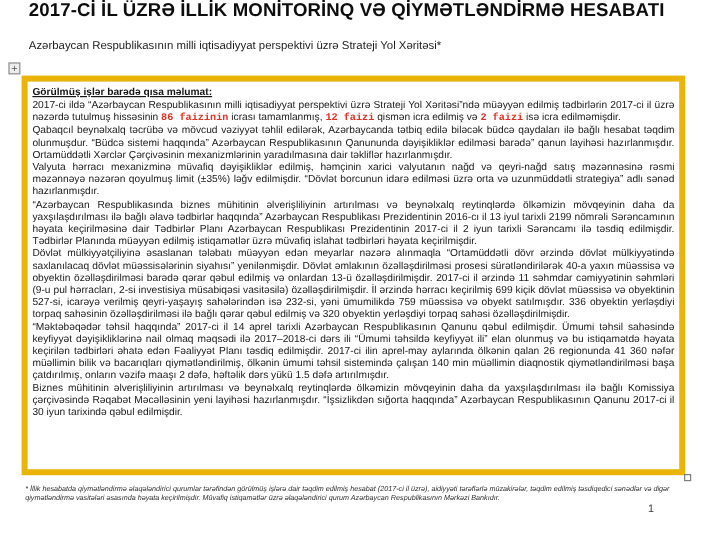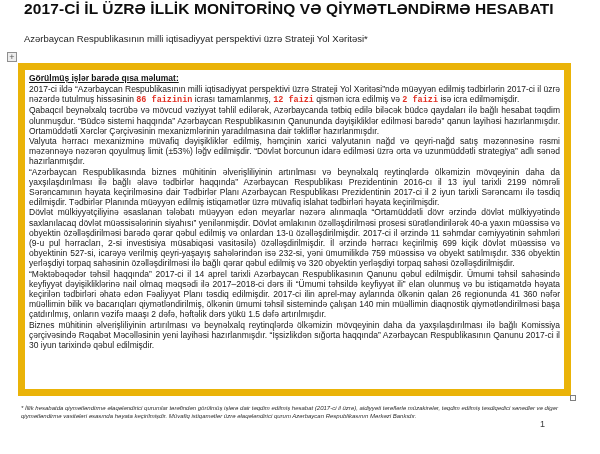--- a/index.html
+++ b/index.html
@@ -21,21 +21,21 @@
     font-size:9.5px; color:#1c1c1c;
   }
   .table-move-handle {
     position:absolute; left:7px; top:52px; width:10px; height:10px;
     border:1px solid #8f8f8f; background:#ededed;
     font-size:9px; line-height:8px; text-align:center; color:#555;
     cursor:move;
   }
   .summary-box {
     position:absolute; left:18px; top:63px; width:553px; height:333px;
-    border:7px solid #eab308; background:#fff;
+    border:5px solid #eab308; background:#fff;
     padding:3px 4px 0 4px; overflow:hidden;
   }
   .box-heading {
     font-size:8.5px; line-height:11px; font-weight:bold;
     text-decoration:underline; color:#141414;
   }
   .para {
     font-size:8.5px; line-height:10.2px; text-align:justify; color:#202020;
   }
   .red { color:var(--red,#e03125); font-weight:bold;font-family:Liberation Mono, monospace; }
@@ -64,21 +64,21 @@
   <div class="table-move-handle">
     <span>+</span>
   </div>
 
   <div class="summary-box">
     <div class="box-heading">Görülmüş işlər barədə qısa məlumat:</div>
 
     <p class="para"><span>2017-ci ildə “Azərbaycan Respublikasının milli iqtisadiyyat perspektivi üzrə Strateji Yol Xəritəsi”ndə müəyyən edilmiş tədbirlərin 2017-ci il üzrə nəzərdə tutulmuş hissəsinin </span><span class="red">86 faizinin</span><span> icrası tamamlanmış, </span><span class="red">12 faizi</span><span> qismən icra edilmiş və </span><span class="red">2 faizi</span><span> isə icra edilməmişdir.</span></p>
 
     <p class="para">Qabaqcıl beynəlxalq təcrübə və mövcud vəziyyət təhlil edilərək, Azərbaycanda tətbiq edilə biləcək büdcə qaydaları ilə bağlı hesabat təqdim olunmuşdur. “Büdcə sistemi haqqında” Azərbaycan Respublikasının Qanununda dəyişikliklər edilməsi barədə” qanun layihəsi hazırlanmışdır. Ortamüddətli Xərclər Çərçivəsinin mexanizmlərinin yaradılmasına dair təkliflər hazırlanmışdır.</p>
-    <p class="para">Valyuta hərracı mexanizminə müvafiq dəyişikliklər edilmiş, həmçinin xarici valyutanın nağd və qeyri-nağd satış məzənnəsinə rəsmi məzənnəyə nəzərən qoyulmuş limit (±53%) ləğv edilmişdir. “Dövlət borcunun idarə edilməsi üzrə orta və uzunmüddətli strategiya” adlı sənəd hazırlanmışdır.</p>
+    <p class="para">Valyuta hərracı mexanizminə müvafiq dəyişikliklər edilmiş, həmçinin xarici valyutanın nağd və qeyri-nağd satış məzənnəsinə rəsmi məzənnəyə nəzərən qoyulmuş limit (±35%) ləğv edilmişdir. “Dövlət borcunun idarə edilməsi üzrə orta və uzunmüddətli strategiya” adlı sənəd hazırlanmışdır.</p>
     <p class="para">“Azərbaycan Respublikasında biznes mühitinin əlverişliliyinin artırılması və beynəlxalq reytinqlərdə ölkəmizin mövqeyinin daha da yaxşılaşdırılması ilə bağlı əlavə tədbirlər haqqında” Azərbaycan Respublikası Prezidentinin 2016-cı il 13 iyul tarixli 2199 nömrəli Sərəncamının həyata keçirilməsinə dair Tədbirlər Planı Azərbaycan Respublikası Prezidentinin 2017-ci il 2 iyun tarixli Sərəncamı ilə təsdiq edilmişdir. Tədbirlər Planında müəyyən edilmiş istiqamətlər üzrə müvafiq islahat tədbirləri həyata keçirilmişdir.</p>
     <p class="para">Dövlət mülkiyyətçiliyinə əsaslanan tələbatı müəyyən edən meyarlar nəzərə alınmaqla “Ortamüddətli dövr ərzində dövlət mülkiyyətində saxlanılacaq dövlət müəssisələrinin siyahısı” yenilənmişdir. Dövlət əmlakının özəlləşdirilməsi prosesi sürətləndirilərək 40-a yaxın müəssisə və obyektin özəlləşdirilməsi barədə qərar qəbul edilmiş və onlardan 13-ü özəlləşdirilmişdir. 2017-ci il ərzində 11 səhmdar cəmiyyətinin səhmləri (9-u pul hərracları, 2-si investisiya müsabiqəsi vasitəsilə) özəlləşdirilmişdir. İl ərzində hərracı keçirilmiş 699 kiçik dövlət müəssisə və obyektinin 527-si, icarəyə verilmiş qeyri-yaşayış sahələrindən isə 232-si, yəni ümumilikdə 759 müəssisə və obyekt satılmışdır. 336 obyektin yerləşdiyi torpaq sahəsinin özəlləşdirilməsi ilə bağlı qərar qəbul edilmiş və 320 obyektin yerləşdiyi torpaq sahəsi özəlləşdirilmişdir.</p>
     <p class="para">“Məktəbəqədər təhsil haqqında” 2017-ci il 14 aprel tarixli Azərbaycan Respublikasının Qanunu qəbul edilmişdir. Ümumi təhsil sahəsində keyfiyyət dəyişikliklərinə nail olmaq məqsədi ilə 2017–2018-ci dərs ili “Ümumi təhsildə keyfiyyət ili” elan olunmuş və bu istiqamətdə həyata keçirilən tədbirləri əhatə edən Fəaliyyət Planı təsdiq edilmişdir. 2017-ci ilin aprel-may aylarında ölkənin qalan 26 regionunda 41 360 nəfər müəllimin bilik və bacarıqları qiymətləndirilmiş, ölkənin ümumi təhsil sistemində çalışan 140 min müəllimin diaqnostik qiymətləndirilməsi başa çatdırılmış, onların vəzifə maaşı 2 dəfə, həftəlik dərs yükü 1.5 dəfə artırılmışdır.</p>
     <p class="para">Biznes mühitinin əlverişliliyinin artırılması və beynəlxalq reytinqlərdə ölkəmizin mövqeyinin daha da yaxşılaşdırılması ilə bağlı Komissiya çərçivəsində Rəqabət Məcəlləsinin yeni layihəsi hazırlanmışdır. “İşsizlikdən sığorta haqqında” Azərbaycan Respublikasının Qanunu 2017-ci il 30 iyun tarixində qəbul edilmişdir.</p>
   </div>
 
   <div class="table-resize-handle"></div>
 
   <div class="footnote">* İllik hesabatda qiymətləndirmə əlaqələndirici qurumlar tərəfindən görülmüş işlərə dair təqdim edilmiş hesabat (2017-ci il üzrə), aidiyyəti tərəflərlə müzakirələr, təqdim edilmiş təsdiqedici sənədlər və digər qiymətləndirmə vasitələri əsasında həyata keçirilmişdir. Müvafiq istiqamətlər üzrə əlaqələndirici qurum Azərbaycan Respublikasının Mərkəzi Bankıdır.</div>
 

